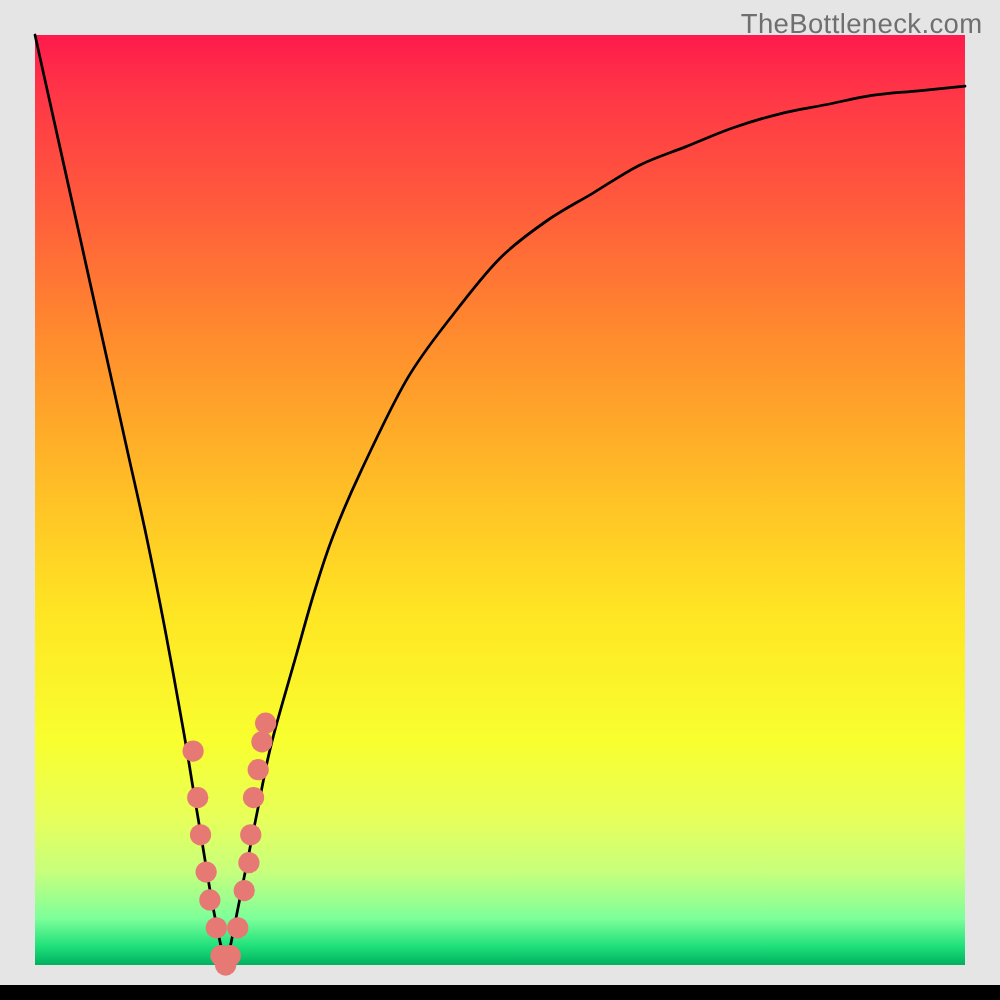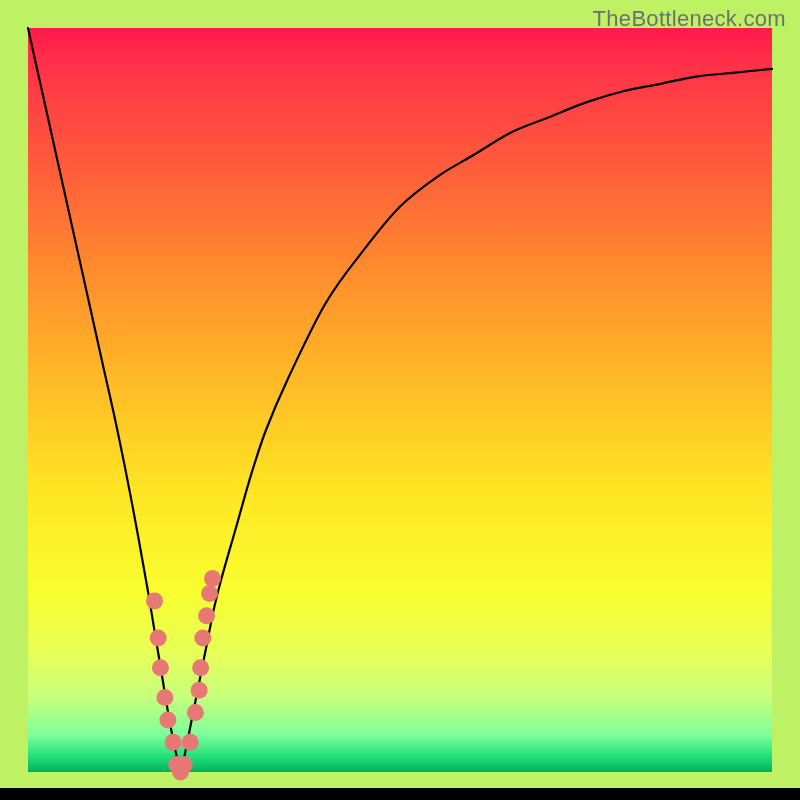--- a/index.html
+++ b/index.html
@@ -8,21 +8,21 @@
     width: 800px;
     height: 800px;
     background: #000;
     overflow: hidden;
     font-family: Arial, Helvetica, sans-serif;
   }
   .frame {
     position: relative;
     width: 800px;
     height: 788px;
-    background: #bef264;
+    background: #e5e5e5;
   }
   .plot {
     position: absolute;
     left: 28px;
     top: 28px;
     width: 744px;
     height: 744px;
     background: linear-gradient(
       to bottom,
       #ff1a4c 0%,

